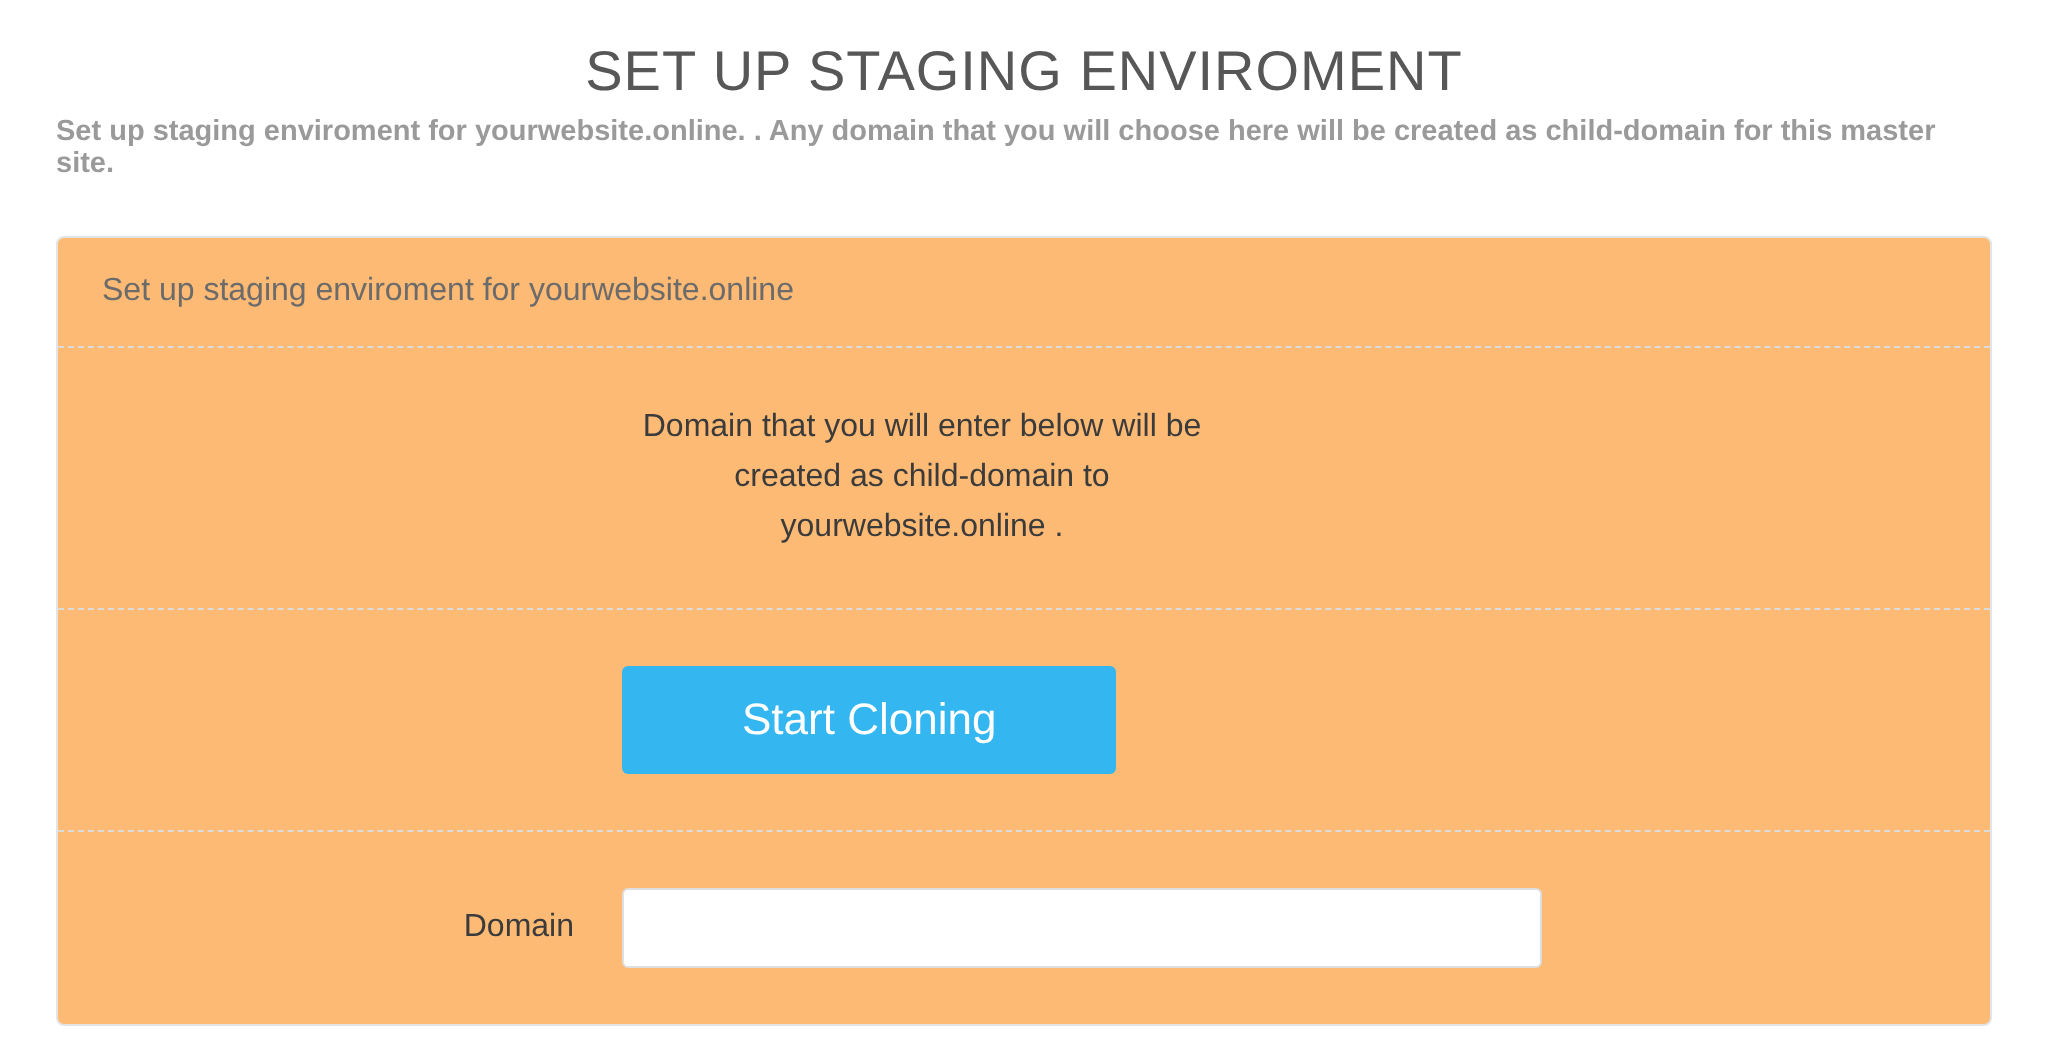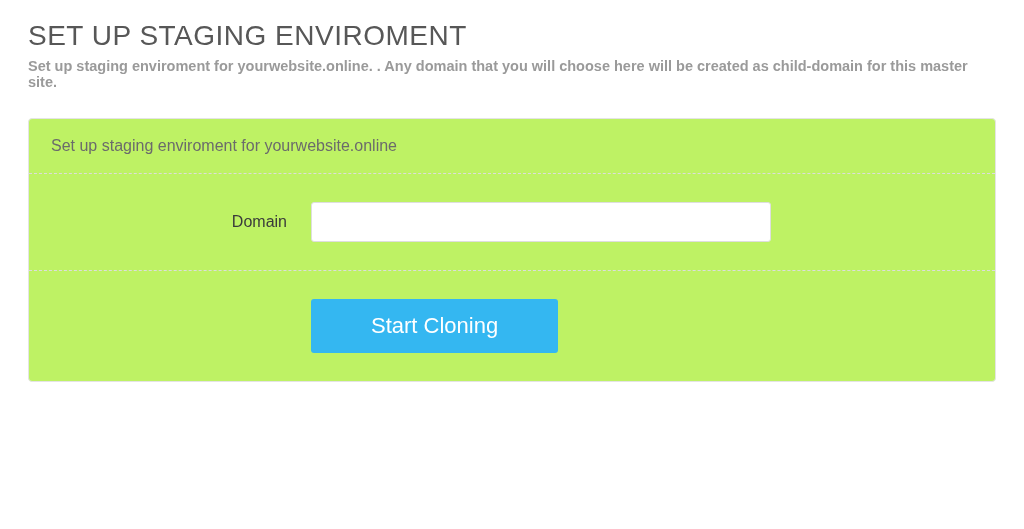--- a/index.html
+++ b/index.html
@@ -13,31 +13,32 @@
       padding: 20px 28px;
       width: 1024px;
     }
     .page-title {
       font-size: 28px;
       font-weight: 300;
       color: #575757;
       letter-spacing: 0.5px;
       text-transform: uppercase;
       margin-bottom: 6px;
+      text-align: center;
     }
     .page-subtitle {
       font-size: 14.5px;
       color: #9a9a9a;
       font-weight: 700;
       margin-bottom: 28px;
     }
     .panel {
       border: 1px solid #e4e4e4;
       border-radius: 4px;
-      background: #bef264;
+      background: #fdba74;
     }
     .panel-header {
       padding: 18px 22px;
       font-size: 16px;
       color: #6b6b6b;
       font-weight: 400;
       border-bottom: 1px dashed #dcdcdc;
     }
     .panel-section {
       padding: 28px 22px;
@@ -105,28 +106,34 @@
 </head>
 <body>
 
 <h1 class="page-title">SET UP STAGING ENVIROMENT</h1>
 <p class="page-subtitle">Set up staging enviroment for yourwebsite.online. . Any domain that you will choose here will be created as child-domain for this master site.</p>
 
 <div class="panel">
 
   <div class="panel-header">Set up staging enviroment for yourwebsite.online</div>
 
-
   <div class="panel-section">
-    <div class="form-row">
-      <label class="form-label">Domain</label>
-      <input type="text" class="form-input" value="" style="">
+    <div class="description-row">
+      <div class="description-label-col"></div>
+      <div class="description-text">Domain that you will enter below will be created as child-domain to yourwebsite.online .</div>
     </div>
   </div>
 
   <div class="panel-section">
     <div class="button-row">
       <div class="button-spacer"></div>
       <button class="primary-button">Start Cloning</button>
     </div>
   </div>
 
+  <div class="panel-section">
+    <div class="form-row">
+      <label class="form-label">Domain</label>
+      <input type="text" class="form-input" value="" style="">
+    </div>
+  </div>
+
 </div>
 
 </body></html>

